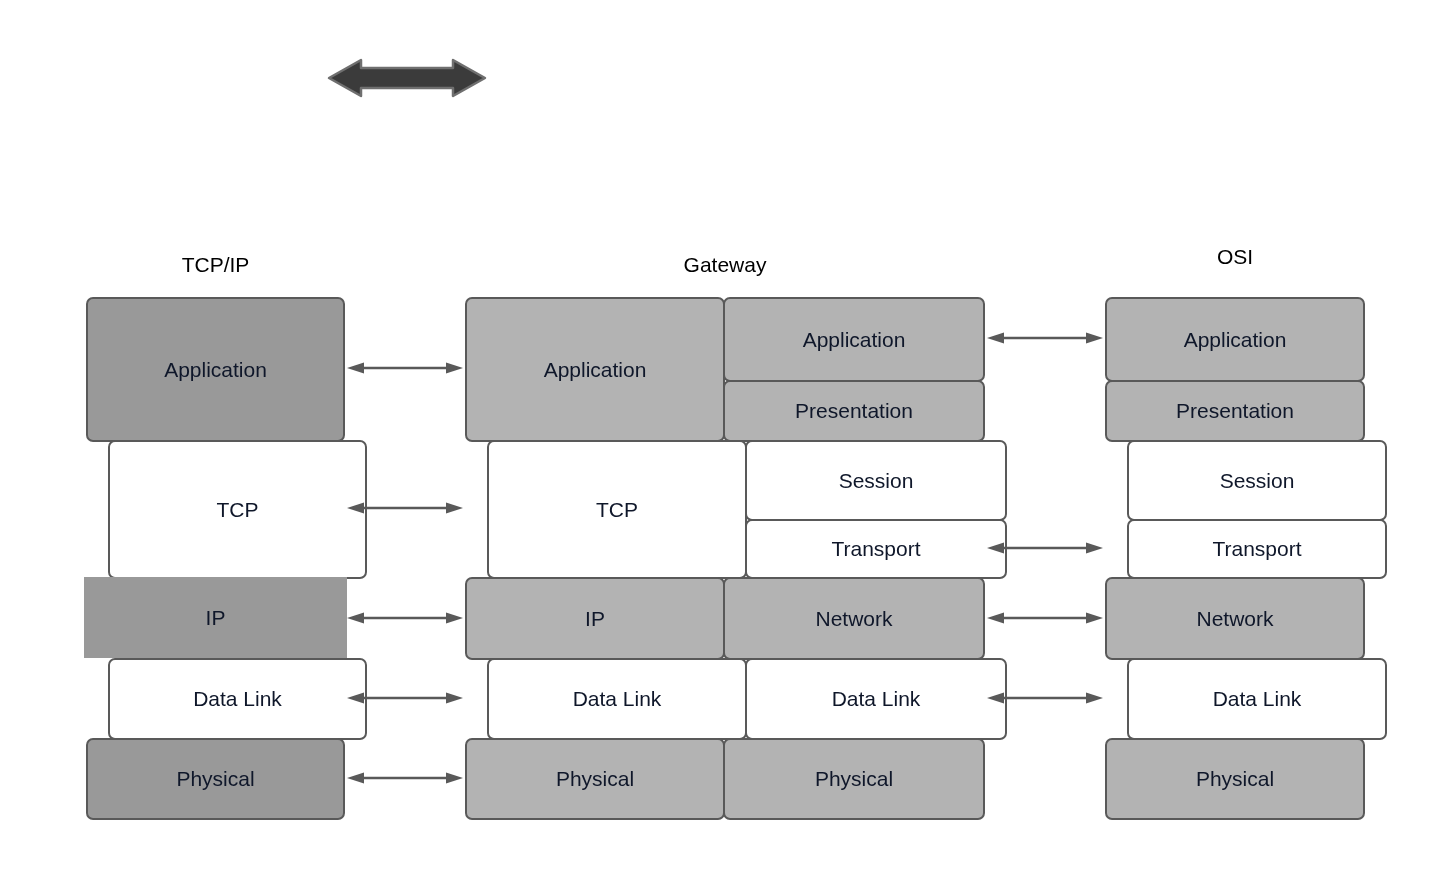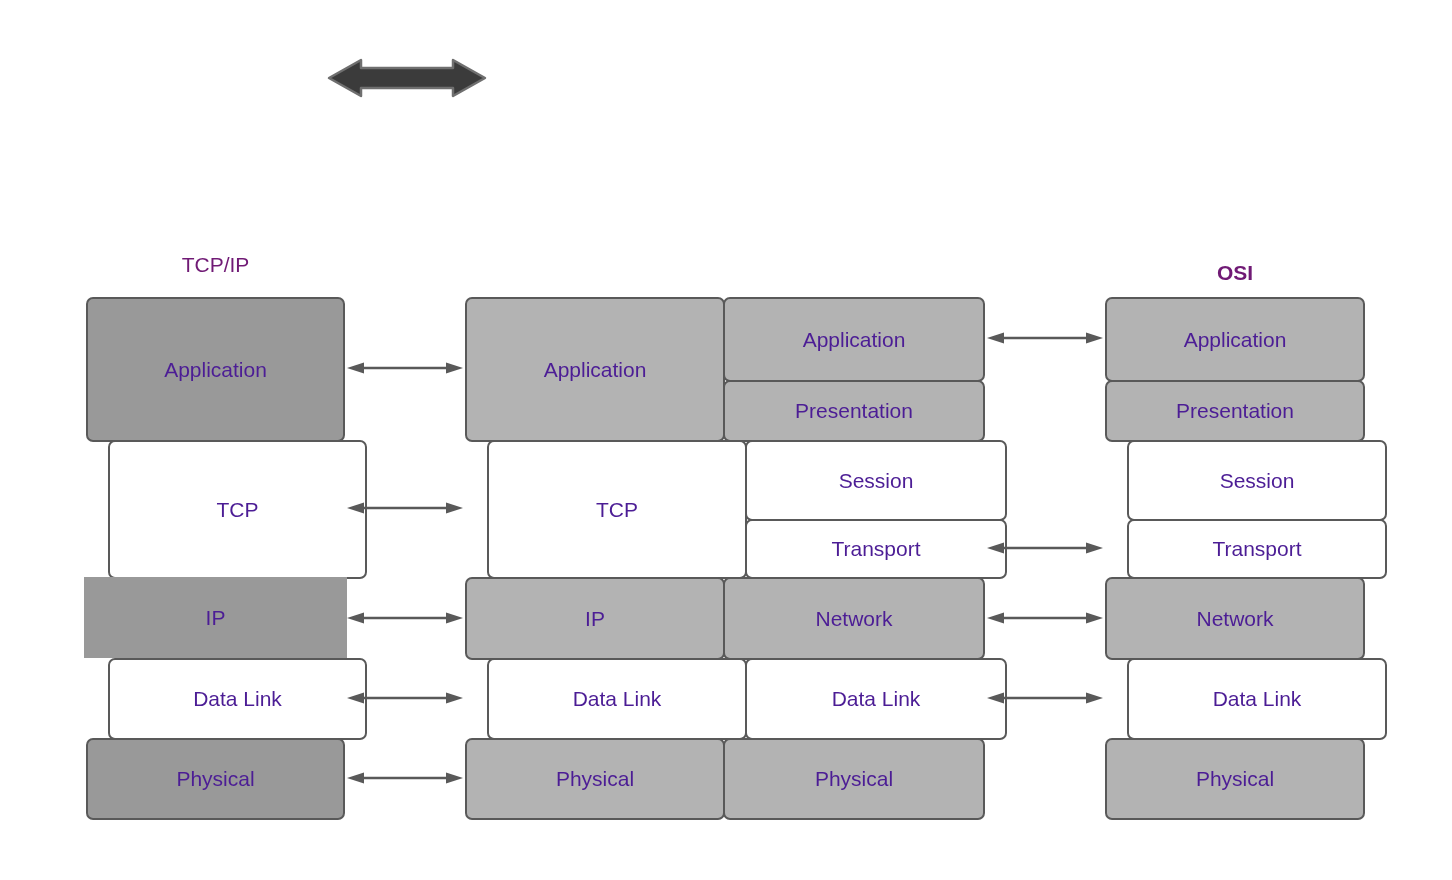--- a/index.html
+++ b/index.html
@@ -2,46 +2,47 @@
 <html><head>
 <meta charset="utf-8">
 <style>
   html,body{margin:0;padding:0;background:#ffffff;}
   .canvas{
     position:relative;width:1452px;height:880px;background:#ffffff;overflow:hidden;
     font-family:"Liberation Sans","DejaVu Sans",sans-serif;color:#333333;
   }
   .col-header{
     position:absolute;height:26px;line-height:26px;text-align:center;
-    font-size:21px;color:#701a75;
+    font-size:21px;color:#000000;
   }
   .layer{
     position:absolute;box-sizing:border-box;
     border:2px solid #595959;border-radius:7px;
     display:flex;align-items:center;justify-content:center;
-    font-size:21px;color:#4c1d95;text-align:center;
+    font-size:21px;color:#0f172a;text-align:center;
   }
   .layer.borderless{border:none;border-radius:0;}
   .fill-dark{background:#999999;}
   .fill-light{background:#b3b3b3;}
   .fill-white{background:#ffffff;margin-left:22px;}
   .conn{position:absolute;}
   .thick-arrow{position:absolute;}
 </style>
 </head>
 <body>
 
 <div class="canvas">
 
   <svg class="thick-arrow" style="left:326px;top:57px;" width="162" height="42" viewBox="0 0 162 42">
     <polygon points="3,21 35,3 35,11 127,11 127,3 159,21 127,39 127,31 35,31 35,39" fill="#3b3b3b" stroke="#6f6f6f" stroke-width="2.5" stroke-linejoin="round"></polygon>
   </svg>
 
   <div class="col-header" style="left:86px;top:252px;width:259px;">TCP/IP</div>
-  <div class="col-header" style="left:1105px;top:260px;width:260px;font-weight:bold;">OSI</div>
+  <div class="col-header" style="left:465px;top:252px;width:520px;">Gateway</div>
+  <div class="col-header" style="left:1105px;top:244px;width:260px;">OSI</div>
 
   <div class="layer fill-dark" style="left:86px;top:297px;width:259px;height:145px;">Application</div>
   <div class="layer fill-white" style="left:86px;top:440px;width:259px;height:139px;">TCP</div>
   <div class="layer fill-dark borderless" style="left:84px;top:577px;width:263px;height:81px;">IP</div>
   <div class="layer fill-white" style="left:86px;top:658px;width:259px;height:82px;">Data Link</div>
   <div class="layer fill-dark" style="left:86px;top:738px;width:259px;height:82px;">Physical</div>
 
   <div class="layer fill-light" style="left:465px;top:297px;width:260px;height:145px;">Application</div>
   <div class="layer fill-white" style="left:465px;top:440px;width:260px;height:139px;">TCP</div>
   <div class="layer fill-light" style="left:465px;top:577px;width:260px;height:83px;">IP</div>

